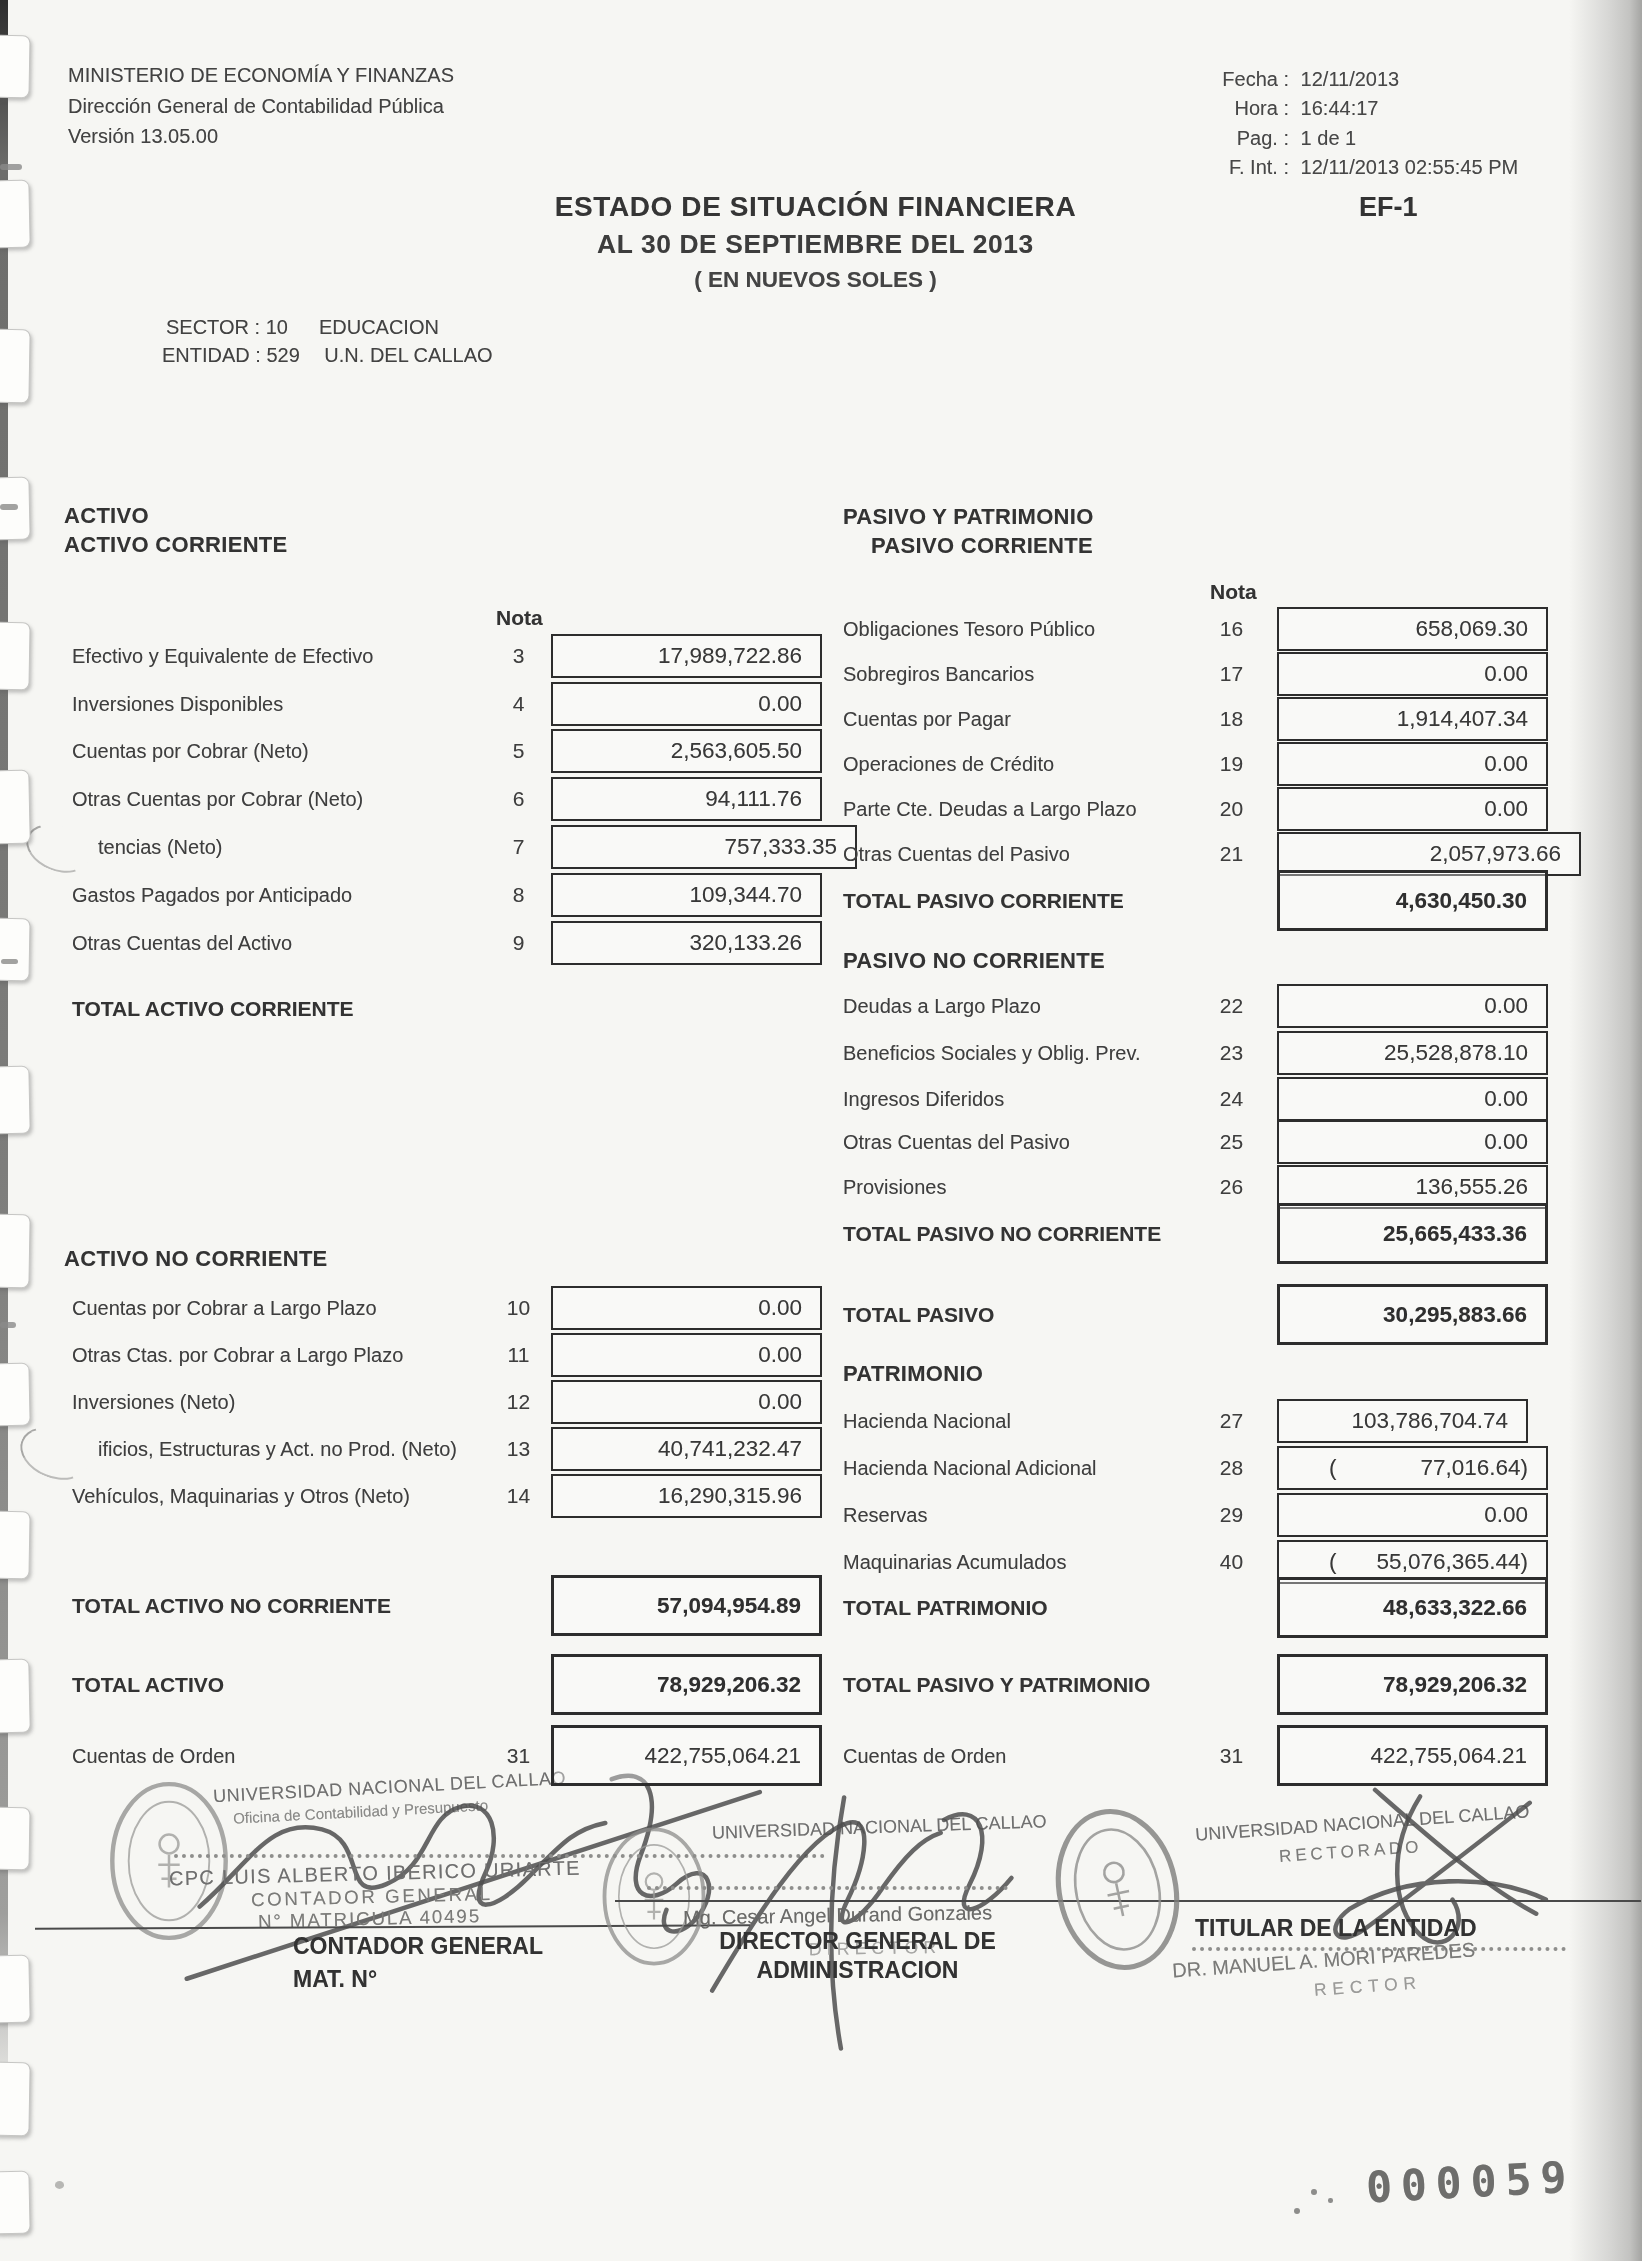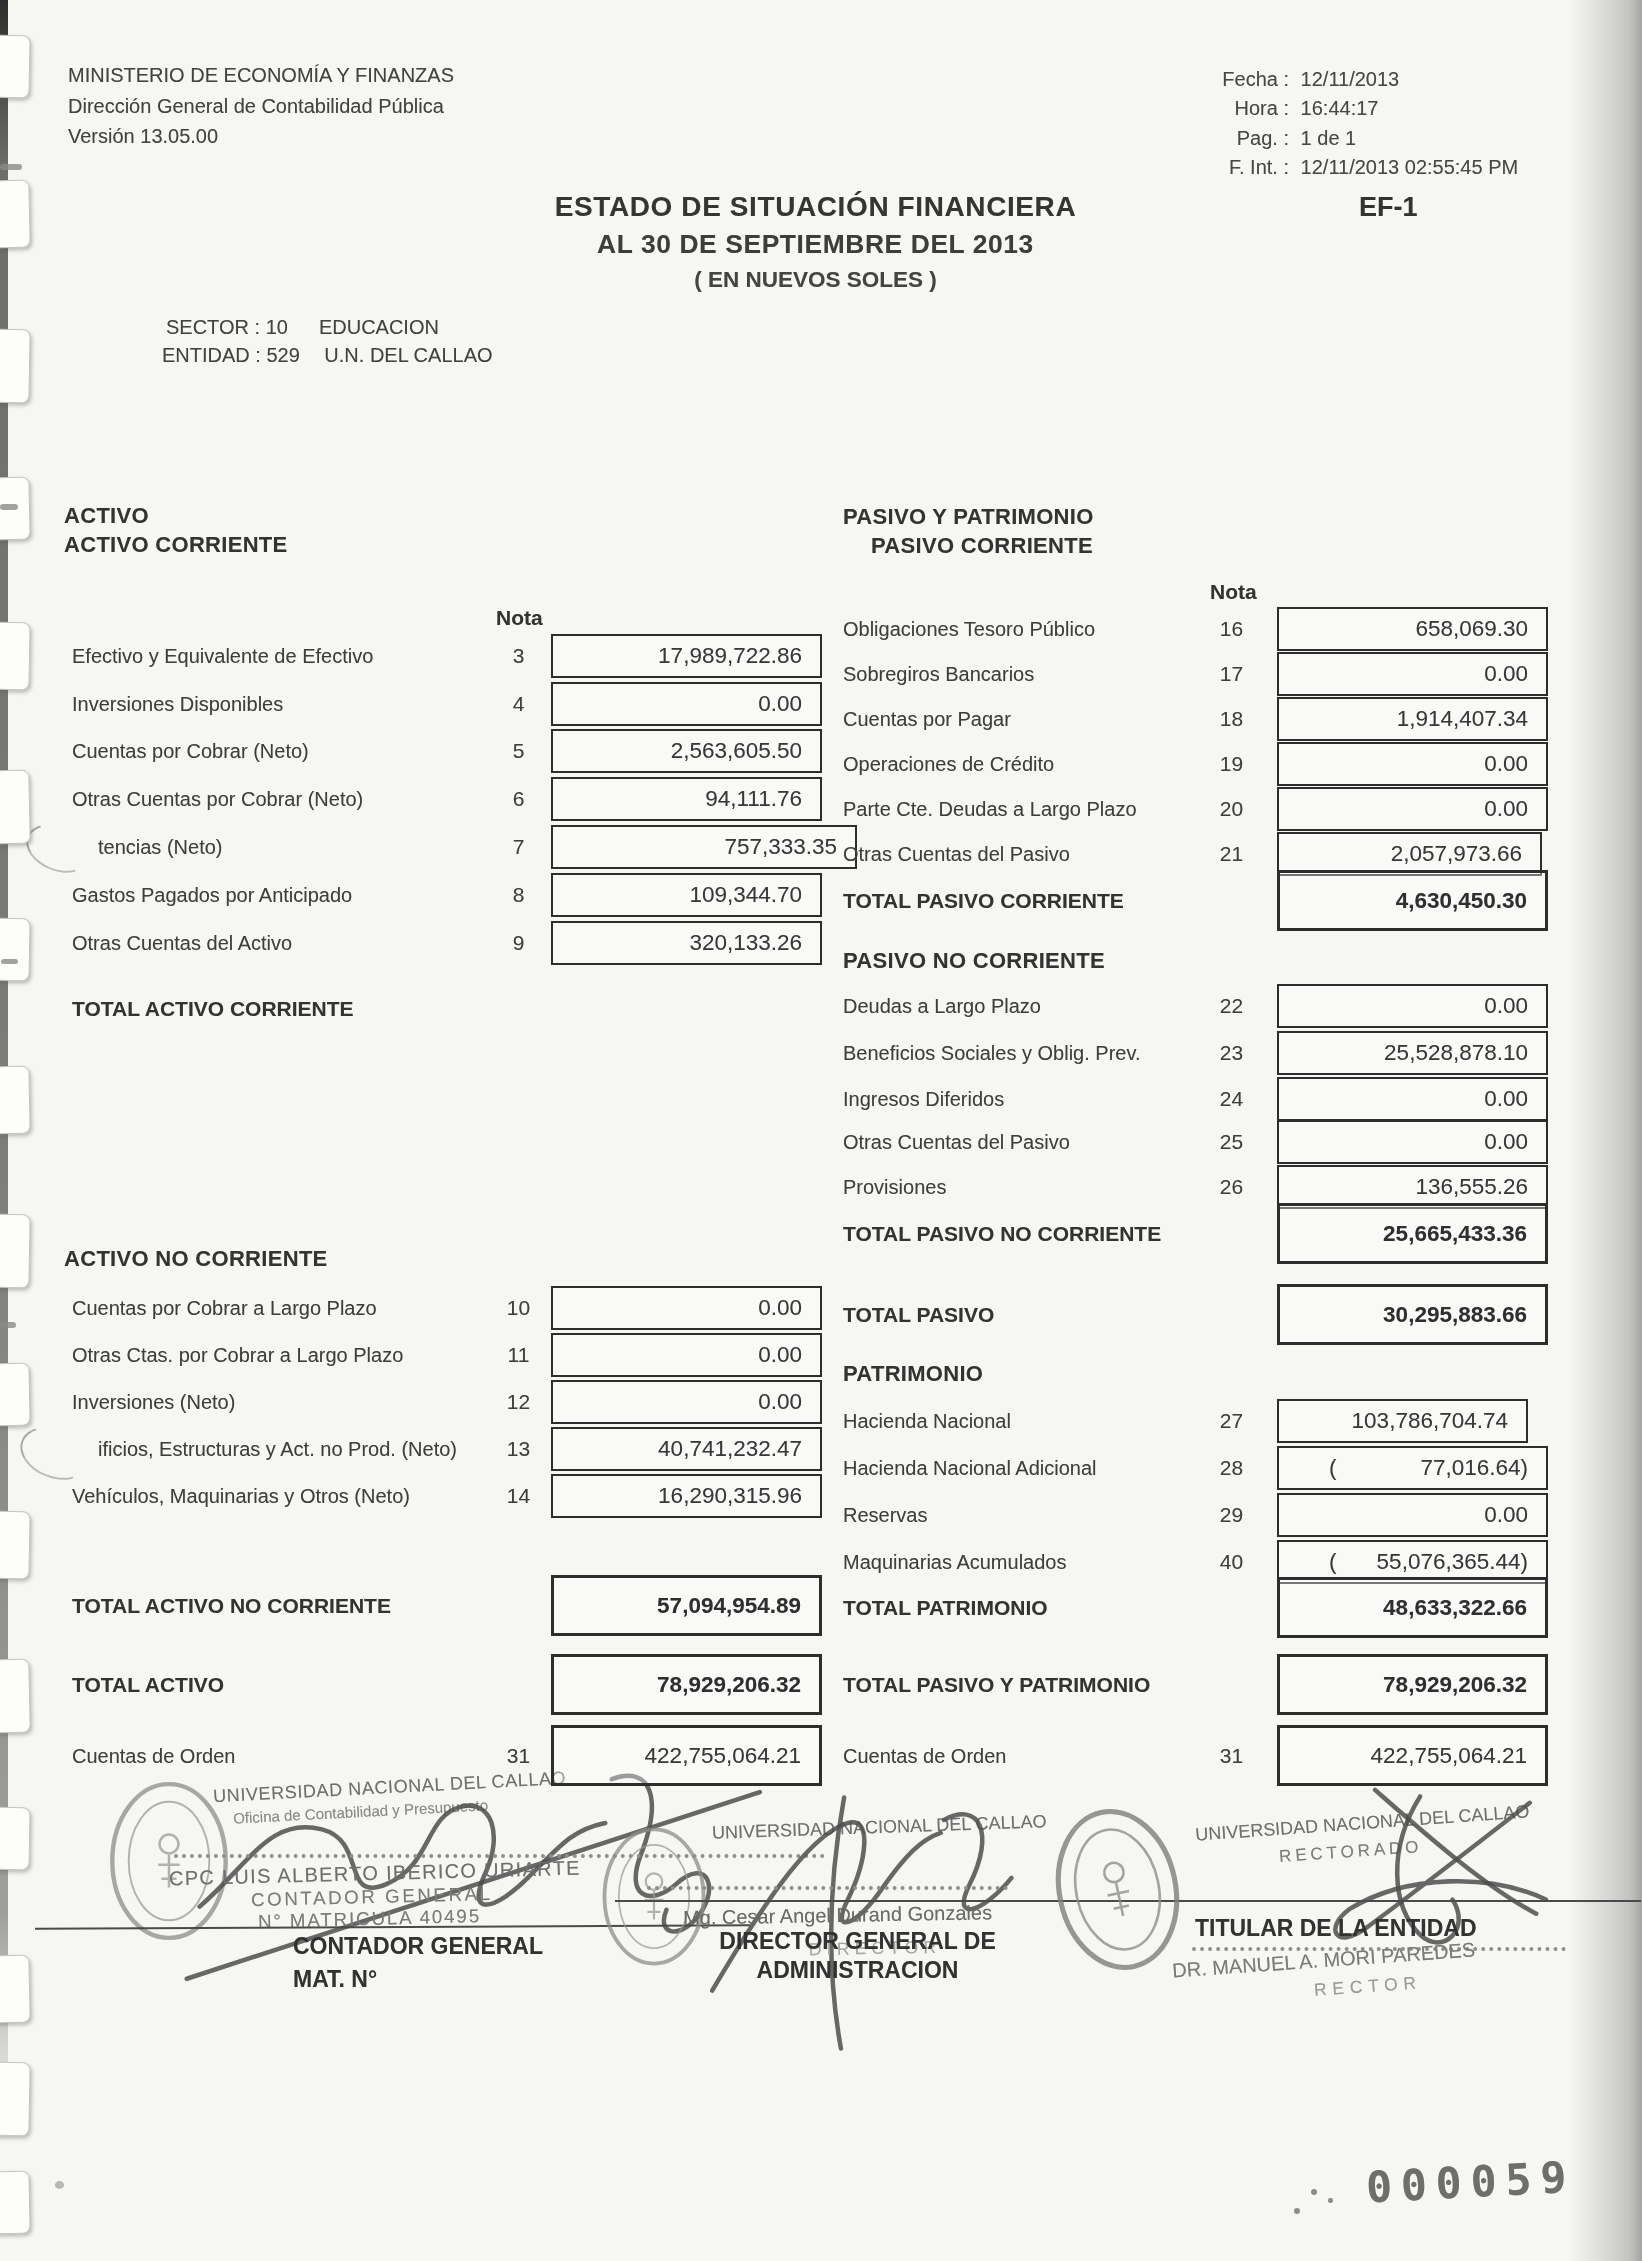--- a/index.html
+++ b/index.html
@@ -298,21 +298,21 @@
     <div class="frow" style="top: 787px;">
       <span class="flabel" style="left: 843px;">Parte Cte. Deudas a Largo Plazo</span>
       <span class="fnota" style="left: 1193px;">20</span>
       <div class="fbox" style="left: 1277px; width: 271px;">
         <span class="fval">0.00</span>
       </div>
     </div>
     <div class="frow" style="top: 832px;">
       <span class="flabel" style="left: 843px;">Otras Cuentas del Pasivo</span>
       <span class="fnota" style="left: 1193px;">21</span>
-      <div class="fbox" style="left: 1277px; width: 265px;">
+      <div class="fbox" style="left: 1277px; width: 304px;">
         <span class="fval">2,057,973.66</span>
       </div>
     </div>
     <div class="frow tall boldrow" style="top: 870px;">
       <span class="flabel" style="left: 843px;">TOTAL PASIVO CORRIENTE</span>
       <div class="fbox" style="left: 1277px; width: 271px;">
         <span class="fval">4,630,450.30</span>
       </div>
     </div>
     <div class="frow" style="top: 984px;">

